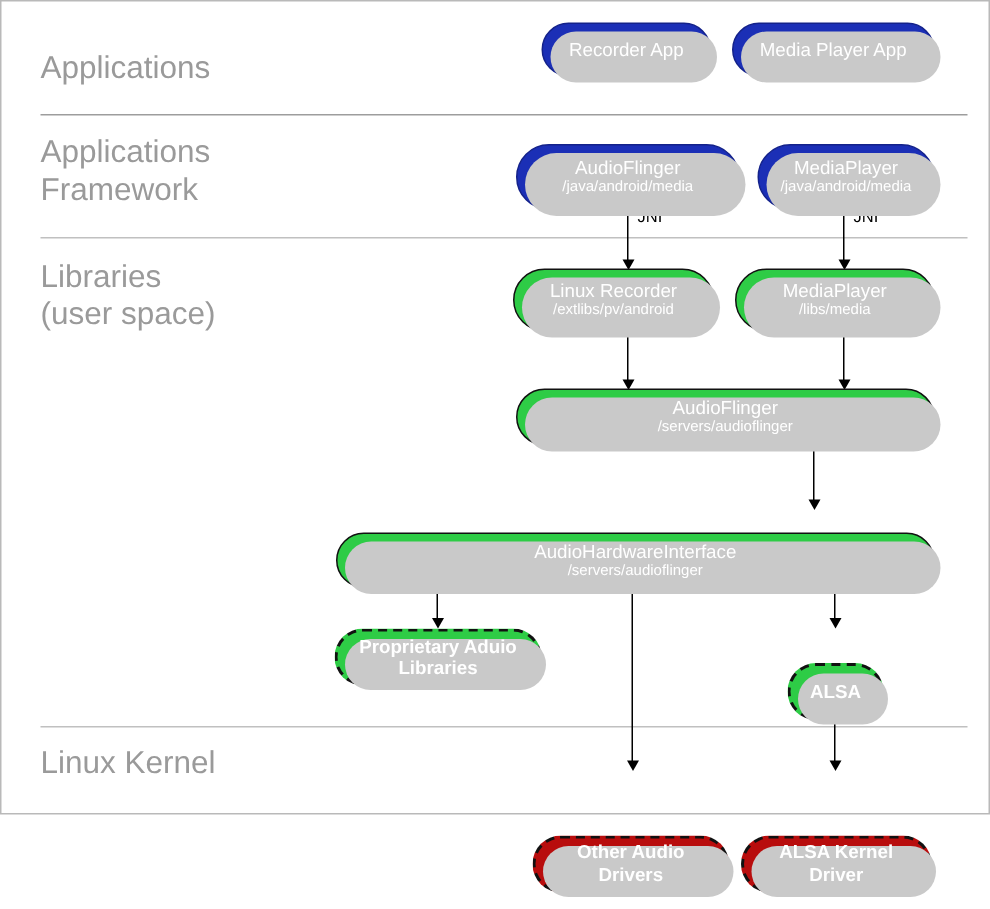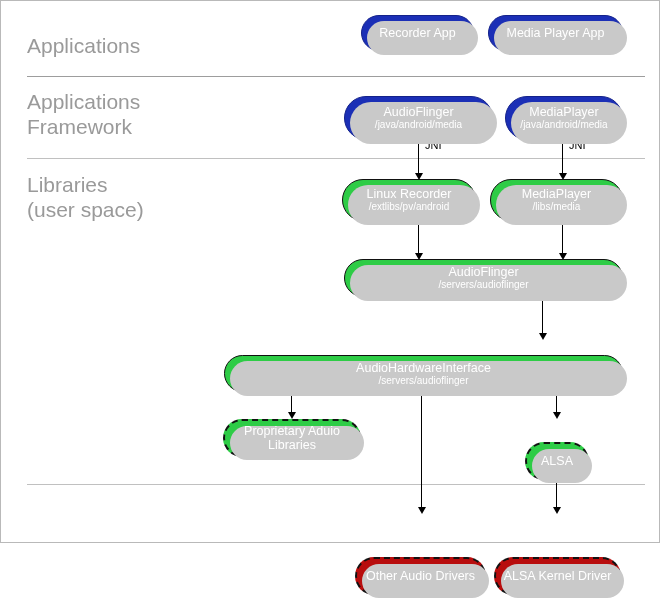--- a/index.html
+++ b/index.html
@@ -60,21 +60,21 @@
     width:100%;height:100%;
     border-radius:999px;
     background:#c9c9c9;
     z-index:-1;
   }
 
   .blue{background:#1b2fb6;border:1px solid #14228a;}
   .green{background:#2ecc46;border:1px solid #111111;}
   .red{background:#b80d0d;border:1px solid #111111;}
 
-  .dashed{border-style:dashed;border-width:2px;border-color:#111111;}
+  .dashed{border-style:dashed;border-width:2px;border-color:#111111;font-weight:bold;}
 
   
   .vline{
     position:absolute;
     width:1px;
     background:#000000;
     z-index:2;
   }
   .arrowhead{
     position:absolute;
@@ -97,20 +97,21 @@
 <div id="stage">
 
   <div class="layer-label" style="left:26px;top:32px;">Applications</div>
 
   <div class="layer-label" style="left:26px;top:88px;">Applications
 Framework</div>
 
   <div class="layer-label" style="left:26px;top:171px;"> Libraries
 (user space)</div>
 
+  <div class="layer-label" style="left:26px;top:495px;">Linux Kernel</div>
 
   <div class="divider" style="top:75px;"></div>
   <div class="divider light" style="top:157px;"></div>
   <div class="divider light" style="top:483px;"></div>
 
   <div class="vline" style="left:417px;top:141px;height:34px;"></div>
   <div class="arrowhead" style="left:414px;top:172px;"></div>
   <div class="edge-label" style="left:424px;top:138px;">JNI</div>
 
   <div class="vline" style="left:561px;top:141px;height:34px;"></div>

